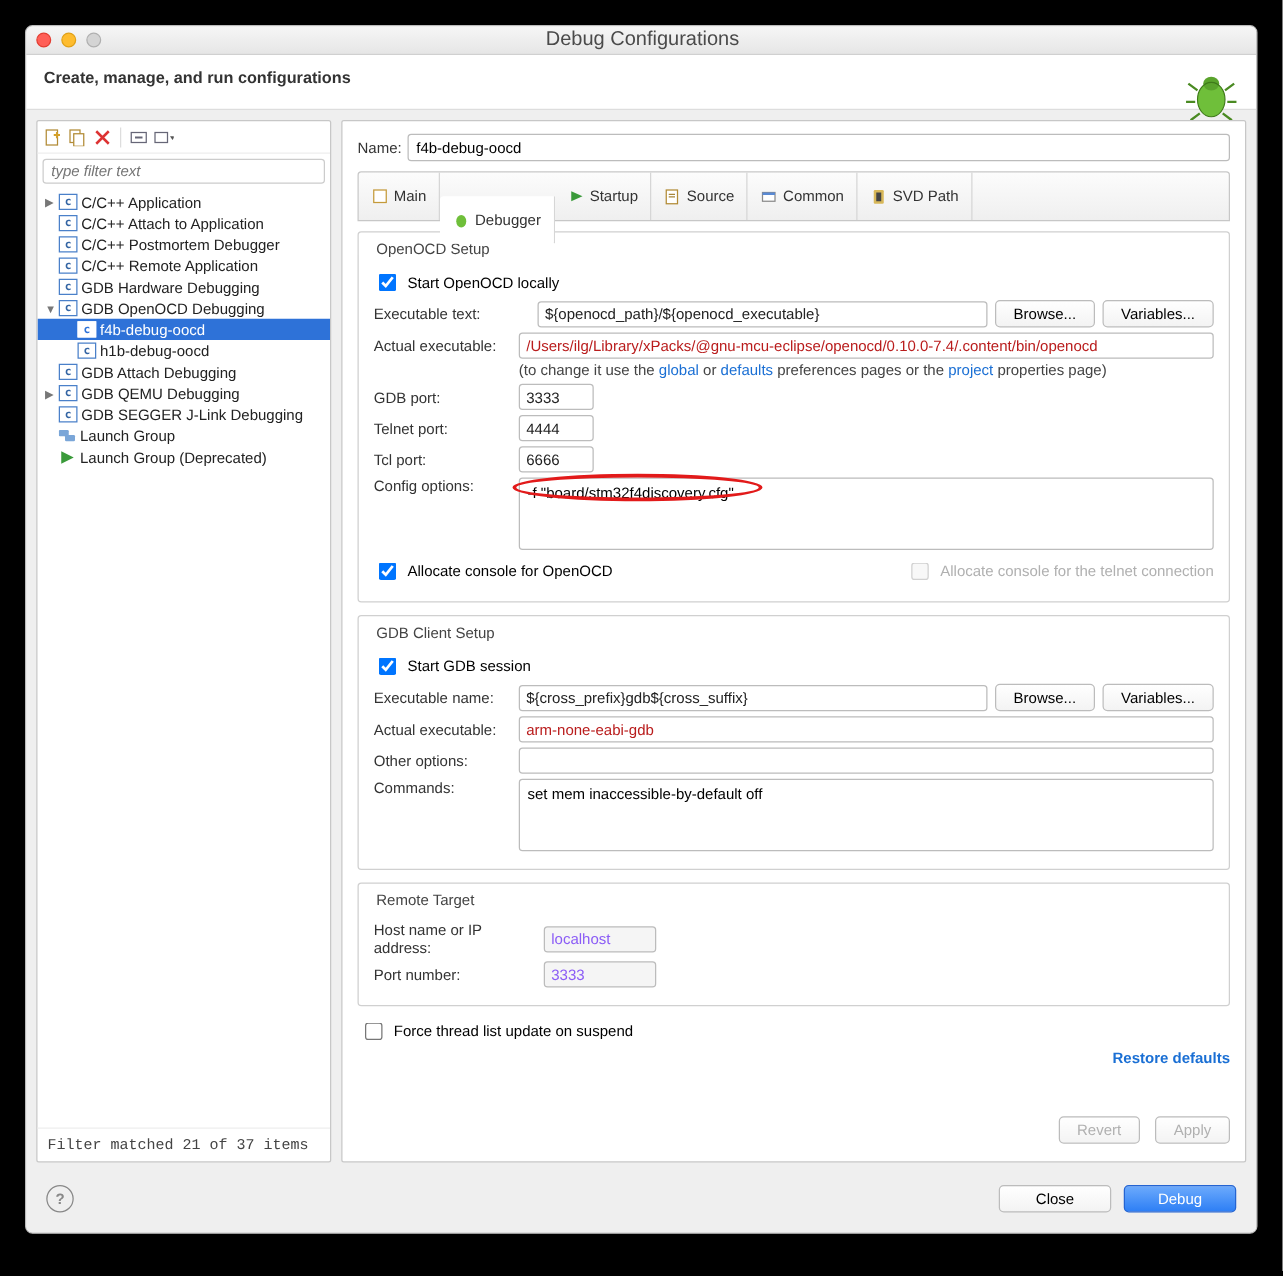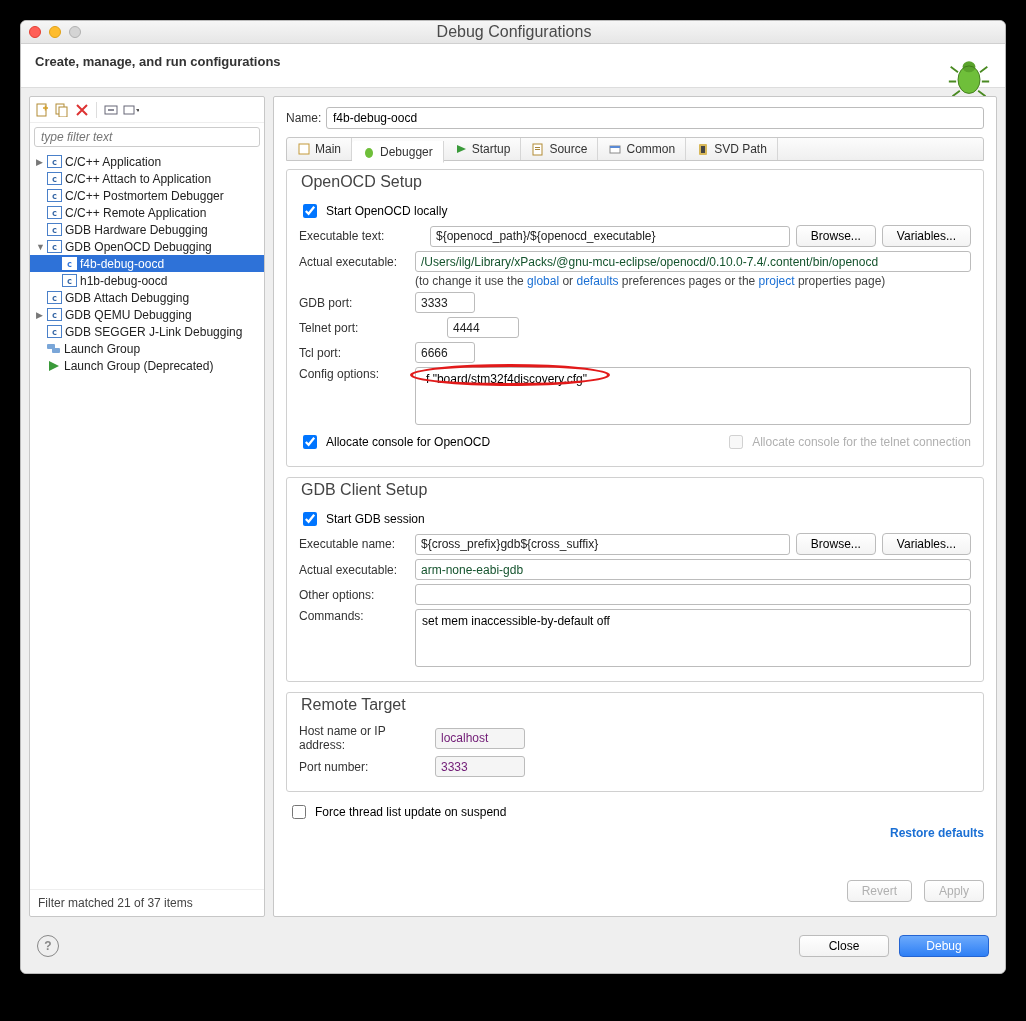--- a/index.html
+++ b/index.html
@@ -17,37 +17,37 @@
   .left { width:236px; background:#fff; border:1px solid #c7c7c7; border-radius:2px; display:flex; flex-direction:column;}
   .toolbar { height:26px; padding:3px 4px; display:flex; align-items:center; gap:4px; border-bottom:1px solid #eee;}
   .ticon { width:16px; height:16px; display:inline-flex; align-items:center; justify-content:center;}
   .filter-input { margin:4px; width:calc(100% - 8px); height:20px; padding:2px 6px; border:1px solid #ccc; border-radius:3px; font-style:italic; color:#999;}
   .tree { flex:1; overflow:auto; padding:2px 0; }
   .node { display:flex; align-items:center; height:17px; padding-left: var(--indent,6px); cursor:default; white-space:nowrap; color:#222;}
   .node.selected { background:#2e72d8; color:#fff;}
   .tw { width:11px; display:inline-block; color:#777; font-size:9px;}
   .cicon { width:15px; height:13px; display:inline-flex; align-items:center; justify-content:center; margin-right:3px; border:1px solid #4a80c9; background:#fff; color:#3465a4; font-size:9px; font-weight:bold; font-family:monospace;}
   .licon { width:14px; height:13px; display:inline-block; margin-right:3px;}
-  .filter-status { padding:6px 8px; color:#444; border-top:1px solid #eee;}
+  .filter-status { padding:6px 8px; color:#444; border-top:1px solid #eee;font-family:Liberation Mono, monospace;}
   .right { flex:1; background:#fff; border:1px solid #c7c7c7; border-radius:2px; padding:10px 12px 14px; position:relative; min-height:745px;}
   .row { display:flex; align-items:center; margin-bottom:8px;}
   .row label.lh { width:40px; color:#333;}
   .row input.name { flex:1; height:22px; padding:2px 6px; border:1px solid #bcbcbc; border-radius:3px;}
-  .tabs { display:flex; background:linear-gradient(#fcfcfc,#efefef); border:1px solid #c7c7c7; border-radius:3px 3px 0 0; padding:0; height:24px; margin-bottom:8px;}
+  .tabs { display:flex; background:linear-gradient(#fcfcfc,#efefef); border:1px solid #c7c7c7; border-radius:3px 3px 0 0; padding:0; height:40px; margin-bottom:8px;}
   .tab { display:flex; align-items:center; gap:4px; padding:0 10px; border-right:1px solid #d6d6d6; color:#333; cursor:default;}
-  .tab.active { background:#fff; border-bottom:1px solid #fff; position:relative; top:3px; border-top-left-radius:3px;}
+  .tab.active { background:#fff; border-bottom:1px solid #fff; position:relative; top:19px; border-top-left-radius:3px;}
   .tab .ti { width:14px; height:14px; display:inline-block;}
   .group { border:1px solid #d0d0d0; border-radius:3px; margin-bottom:10px; padding:6px 12px 10px;}
-  .group-title { font-size:16px; color:#444; margin:-14px 0 6px -2px; background:#fff; display:inline-block; padding:0 4px;}
+  .group-title { font-size:12px; color:#444; margin:-14px 0 6px -2px; background:#fff; display:inline-block; padding:0 4px;}
   .frow { display:flex; align-items:center; margin:4px 0; gap:6px;}
   .frow .fl { width:110px; color:#333;}
   .frow .fl2{ width:130px; color:#333;}
   .tin { height:21px; padding:2px 5px; border:1px solid #bcbcbc; border-radius:3px; background:#fff; color:#222;}
-  .tin.ro { background:#fff; color:#14532d;}
-  .tin.dis{ background:#f5f5f5; color:#701a75;}
+  .tin.ro { background:#fff; color:#b91c1c;}
+  .tin.dis{ background:#f5f5f5; color:#8b5cf6;}
   .chk { display:flex; align-items:center; gap:6px;}
   .chk input{width:14px;height:14px;}
   .btn { height:22px; padding:0 14px; border:1px solid #bcbcbc; border-radius:4px; background:linear-gradient(#fff,#f3f3f3); cursor:default;}
   .btn.primary{ background:linear-gradient(#6caafc,#2e7ff5); border-color:#2464d2; color:#fff;}
   .btn.dis{ color:#b0b0b0; }
   .tarea { border:1px solid #bcbcbc; border-radius:3px; padding:4px 6px; resize:none; font-family:inherit;}
   a.link{ color:#1a6fd4; text-decoration:none; }
   .circle-annot { position:absolute; border:3px solid #e21a1a; border-radius:50%; width:200px; height:22px; pointer-events:none;}
   .footer { display:flex; justify-content:space-between; align-items:center; padding:10px 16px 16px; background:#efefef; }
   .help { width:22px; height:22px; border:1.5px solid #888; border-radius:50%; color:#888; display:flex; align-items:center; justify-content:center; font-weight:bold;}
@@ -249,21 +249,21 @@
           <span style="color:#444;">
             <span>(to change it use the </span><a class="link">global</a><span> or </span><a class="link">defaults</a><span> preferences pages or the </span><a class="link">project</a><span> properties page)</span>
           </span>
         </div>
         <div class="frow">
             <span class="fl">GDB port:</span>
             <input class="tin" style="width: 60px;" value="3333">
           </div>
         <div class="frow">
             <span class="fl">Telnet port:</span>
-            <input class="tin" style="width: 72px; margin-left: 32px;" value="4444">
+            <input class="tin" style="width: 60px;" value="4444">
           </div>
         <div class="frow">
             <span class="fl">Tcl port:</span>
             <input class="tin" style="width: 60px;" value="6666">
           </div>
         <div class="frow" style="align-items:flex-start">
           <span class="fl">Config options:</span>
           <div style="position:relative;flex:1">
             <textarea class="tarea" style="width: 100%; height: 58px;">-f "board/stm32f4discovery.cfg"</textarea>
             <div class="circle-annot" style="left:-5px;top:-3px"></div>

